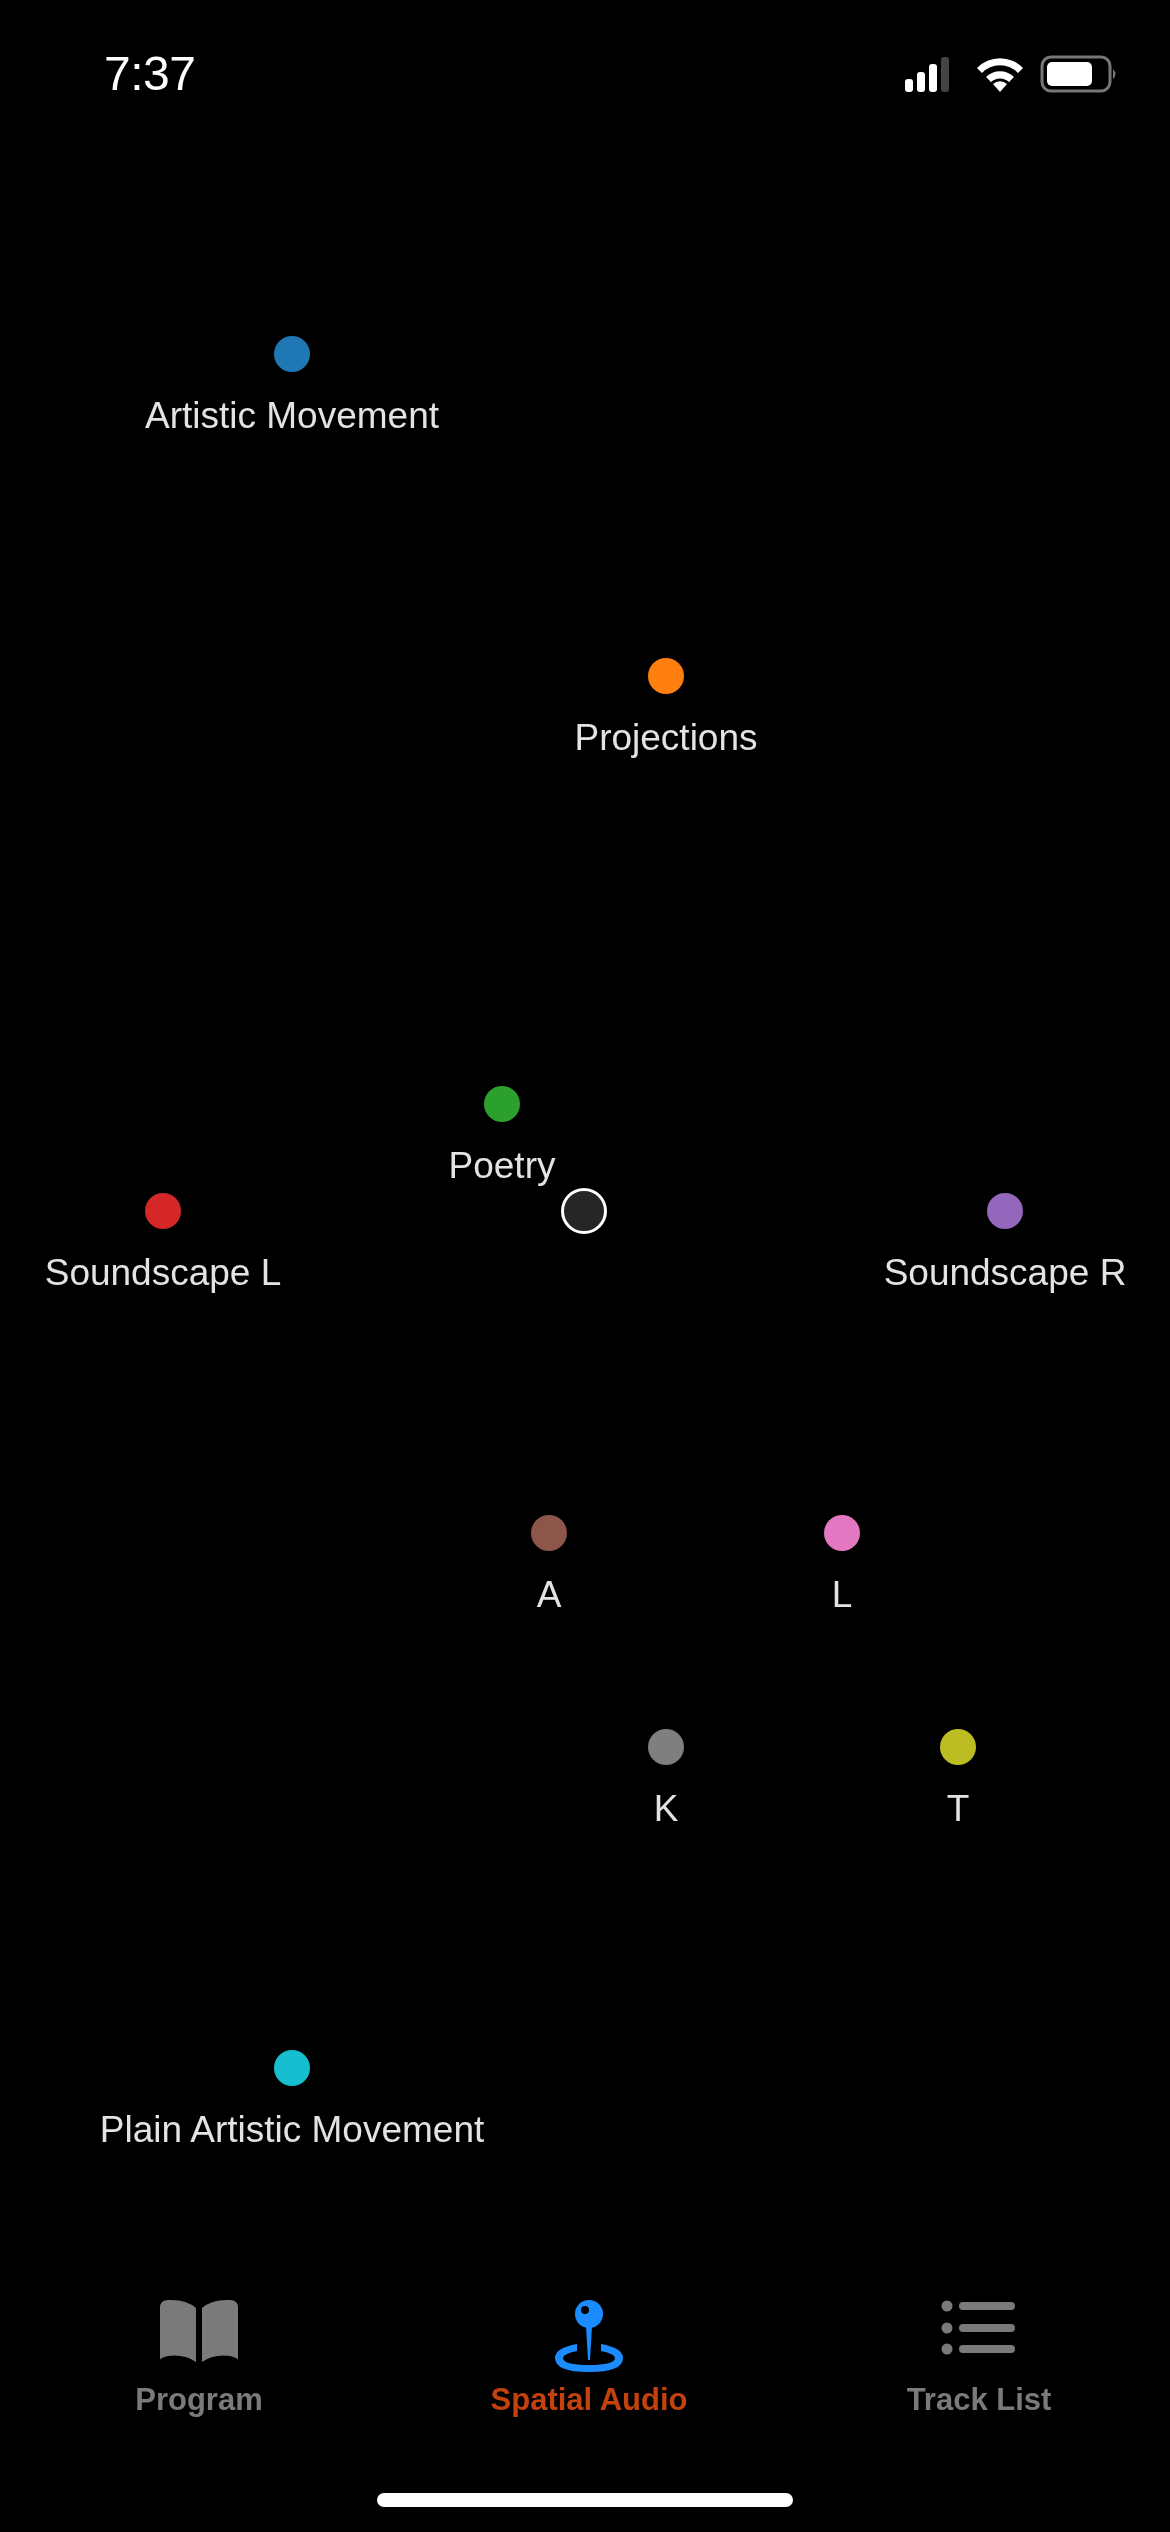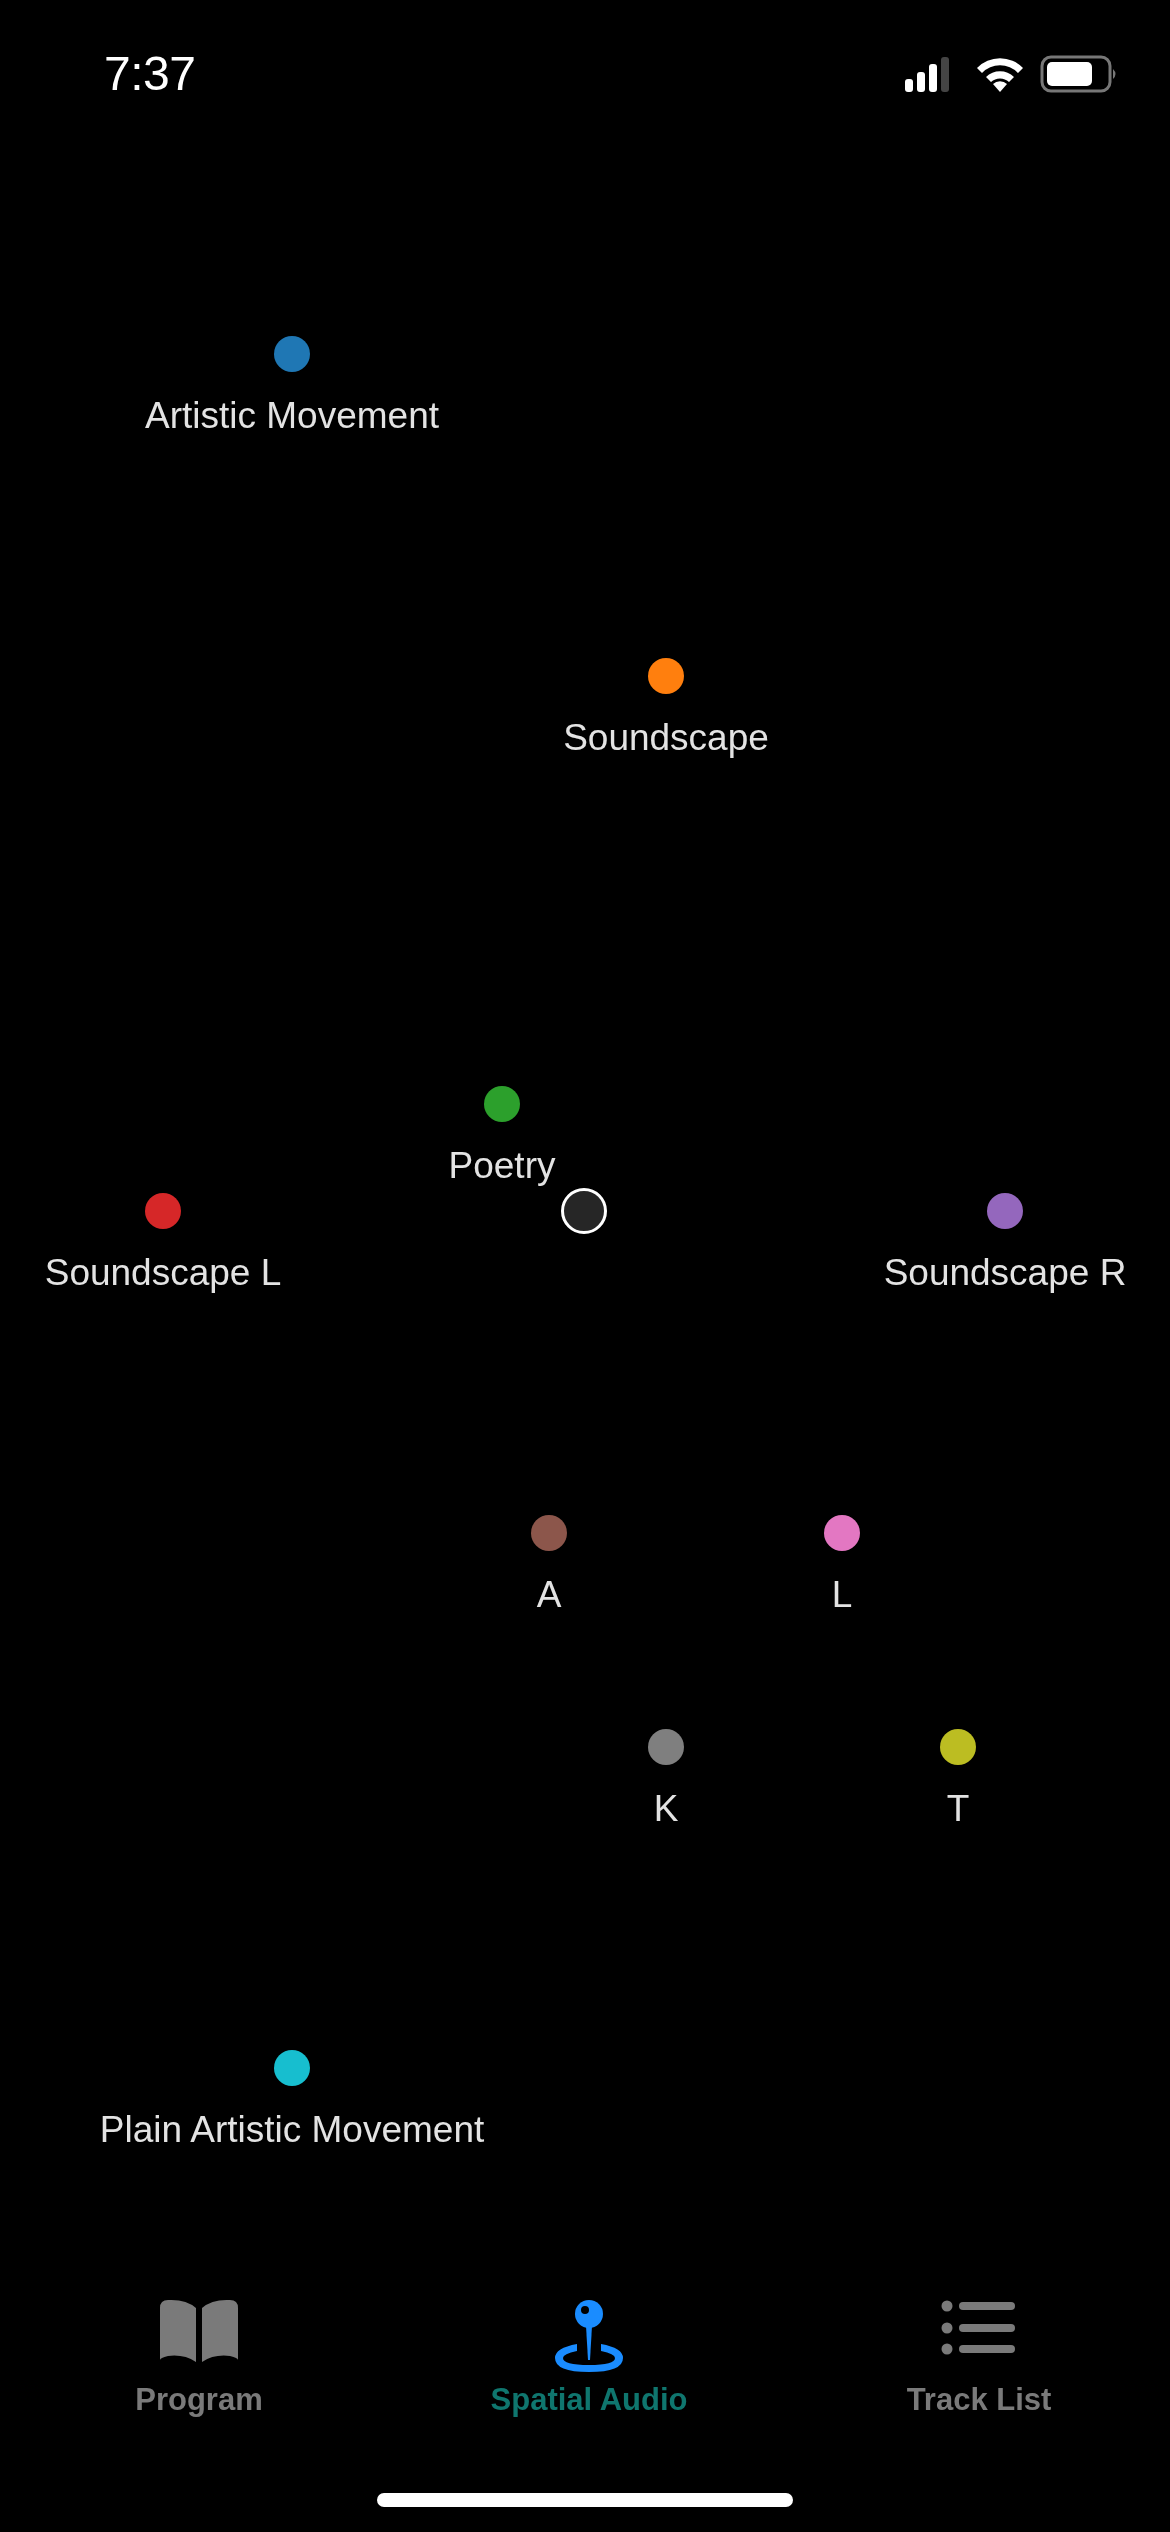--- a/index.html
+++ b/index.html
@@ -103,21 +103,21 @@
     .tab .tab-label {
       position: absolute;
       left: 0; right: 0;
       top: 112px;
       text-align: center;
       font-size: 31px;
       font-weight: bold;
       line-height: 36px;
     }
     .tab.inactive .tab-label { color: #7a7a7a; }
-    .tab.active .tab-label { color: #0f766e; }
+    .tab.active .tab-label { color: #c2410c; }
 
     .home-indicator {
       position: absolute;
       left: 377px;
       top: 2493px;
       width: 416px;
       height: 14px;
       border-radius: 7px;
       background: #fff;
     }
@@ -147,21 +147,21 @@
   </div>
 </div>
 
 <div class="canvas">
   <div class="source" style="left:292px;top:214px">
     <div class="dot" style="background:#1f77b4"></div>
     <div class="label">Artistic Movement</div>
   </div>
   <div class="source" style="left:666px;top:536px">
     <div class="dot" style="background:#ff7f0e"></div>
-    <div class="label">Soundscape</div>
+    <div class="label">Projections</div>
   </div>
   <div class="source" style="left:502px;top:964px">
     <div class="dot" style="background:#2ca02c"></div>
     <div class="label">Poetry</div>
   </div>
   <div class="source" style="left:163px;top:1071px">
     <div class="dot" style="background:#d62728"></div>
     <div class="label">Soundscape L</div>
   </div>
   <div class="source" style="left:1005px;top:1071px">

